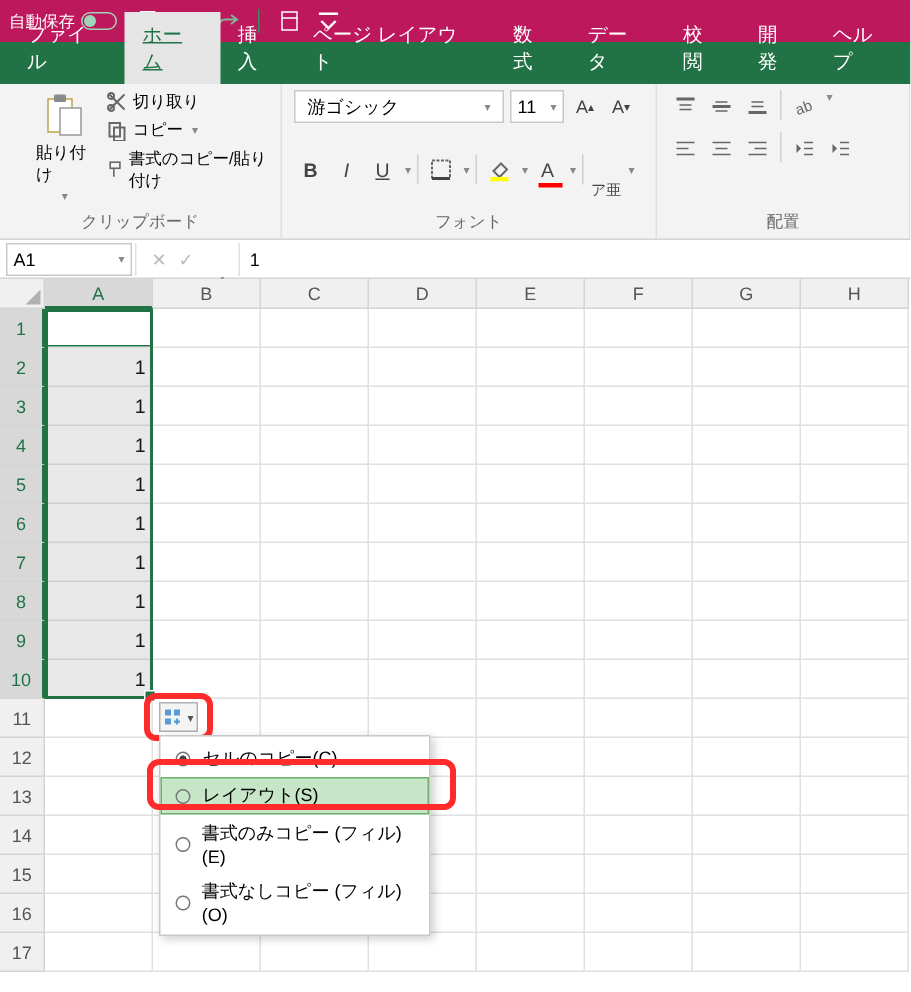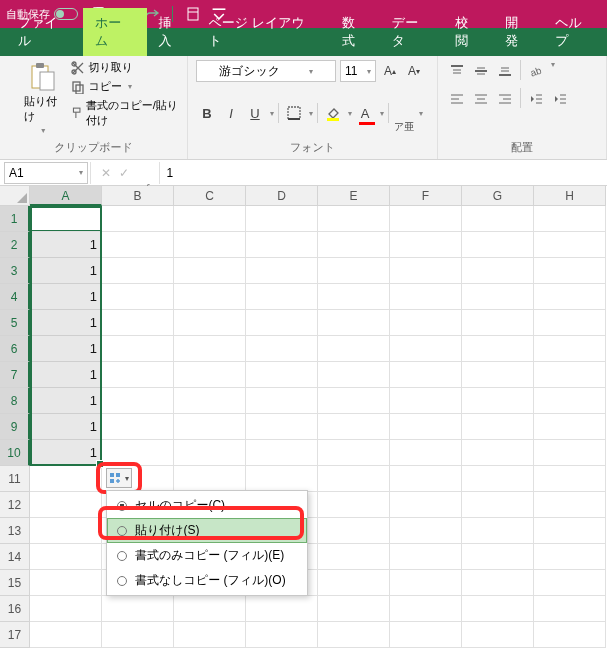--- a/index.html
+++ b/index.html
@@ -12,36 +12,36 @@
 .titlebar .toggle::after { content:""; position:absolute; left:1px; top:1px; width:8px; height:8px; background:#9fd4b9; border-radius:50%; }
 .qat { display: flex; align-items: center; gap: 10px; margin-left: 14px; }
 .qat-icon { width: 16px; height: 16px; display:flex; align-items:center; justify-content:center; }
 .qat svg { fill:#fff; }
 .qat .disabled svg { fill:#7fb796; }
 .qat-sep { width:1px; height:16px; background:#3a8a5f; margin:0 2px;}
 
 
 .tabs { background:#217346; height:28px; display:flex; align-items:flex-end; padding-left:6px; font-size:13px; color:#fff; }
 .tab { padding:6px 12px 6px; cursor:default; }
-.tab.active { background:#bef264; color:#217346; font-weight:normal; }
+.tab.active { background:#e5e5e5; color:#217346; font-weight:normal;text-decoration:underline; }
 
 
 .ribbon { background:#f3f3f3; border-bottom:1px solid #d4d4d4; height:104px; display:flex; }
 .ribbon-group { border-right:1px solid #e0e0e0; padding:4px 8px 2px; display:flex; flex-direction:column; justify-content:space-between; }
 .ribbon-group-label { text-align:center; font-size:11px; color:#666; padding-bottom:2px;}
 .clipboard-body { display:flex; gap:6px; }
 .paste-big { display:flex; flex-direction:column; align-items:center; gap:2px; font-size:11px; padding:2px 4px;margin-left:12px; }
 .paste-big .paste-icon { width:28px; height:30px; }
 .small-btns { display:flex; flex-direction:column; gap:4px; font-size:11px; }
 .small-btn { display:flex; align-items:center; gap:4px; }
 .small-btn .ico { width:14px; height:14px; }
 
 .font-body { display:flex; flex-direction:column; gap:6px; font-size:12px; }
 .font-row1 { display:flex; gap:4px; align-items:center; }
-.font-name { width:140px; height:22px; border:1px solid #c8c8c8; background:#fff; padding:0 22px; font-size:12px; display:flex; align-items:center; justify-content:space-between;}
+.font-name { width:140px; height:22px; border:1px solid #c8c8c8; background:#fff; padding:0 8px; font-size:12px; display:flex; align-items:center; justify-content:space-between;}
 .font-size { width:36px; height:22px; border:1px solid #c8c8c8; background:#fff; padding:0 4px; display:flex; align-items:center; justify-content:space-between;}
 .fa-btn { width:20px; height:22px; display:flex; align-items:center; justify-content:center; font-size:12px; color:#444;}
 .font-row2 { display:flex; gap:2px; align-items:center;}
 .fbtn { width:22px; height:22px; display:flex; align-items:center; justify-content:center; font-size:13px; color:#444;}
 .fbtn.bold{font-weight:bold;} .fbtn.ital{font-style:italic;} .fbtn.under{text-decoration:underline;}
 .vline{width:1px;height:20px;background:#d0d0d0;margin:0 2px;}
 .drop-caret{font-size:8px;color:#888;margin-left:2px;}
 
 .align-body{display:flex;flex-direction:column;gap:6px;}
 .align-row{display:flex;gap:2px;}
@@ -74,21 +74,21 @@
 .sel-active{position:absolute;background:#fff;border:1px solid #217346;}
 .sel-fill{position:absolute;background:rgba(128,128,128,0.18);}
 
 
 .afill-wrap { position:absolute; }
 .afill-hl { position:absolute; border:4px solid #ff2a2a; border-radius:8px; }
 .afill-btn { width:26px; height:20px; background:#f4f4f4; border:1px solid #b0b0b0; display:flex; align-items:center; justify-content:center; gap:2px; font-size:10px; color:#555;}
 .afill-btn .drop-caret{color:#555;}
 
 
-.ctxmenu { position:absolute; background:#fff; border:1px solid #c8c8c8; box-shadow:2px 2px 6px rgba(0,0,0,0.2); font-size:12px; padding:2px 0; width:202px;}
+.ctxmenu { position:absolute; background:#fff; border:1px solid #c8c8c8; box-shadow:2px 2px 6px rgba(0,0,0,0.2); font-size:12px; padding:2px 0; width:181px;}
 .ctxitem { display:flex; align-items:center; gap:8px; padding:4px 10px; }
 .ctxitem .radio{width:10px;height:10px;border:1px solid #777;border-radius:50%;}
 .ctxitem.sel .radio{background:radial-gradient(circle,#444 0 40%,transparent 45%);}
 .ctxitem.hover{background:#c7e6c7;border:1px solid #6fb06f;padding:3px 9px;}
 .ctx-hl{position:absolute;border:4px solid #ff2a2a;border-radius:8px;pointer-events:none;}
 
 
 .stroke{stroke:#666;fill:none;stroke-width:1.3;}
 </style>
 </head>
@@ -546,21 +546,21 @@
     </div>
   </div>
 
   <div class="ctxmenu" style="left:106px;top:304px;" id="ctxmenu">
       <div class="ctxitem sel">
         <span class="radio"></span>
         <span>セルのコピー(C)</span>
       </div>
       <div class="ctxitem hover">
         <span class="radio"></span>
-        <span>貼り付け(S)</span>
+        <span>レイアウト(S)</span>
       </div>
       <div class="ctxitem">
         <span class="radio"></span>
         <span>書式のみコピー (フィル)(E)</span>
       </div>
       <div class="ctxitem">
         <span class="radio"></span>
         <span>書式なしコピー (フィル)(O)</span>
       </div>
     </div>

